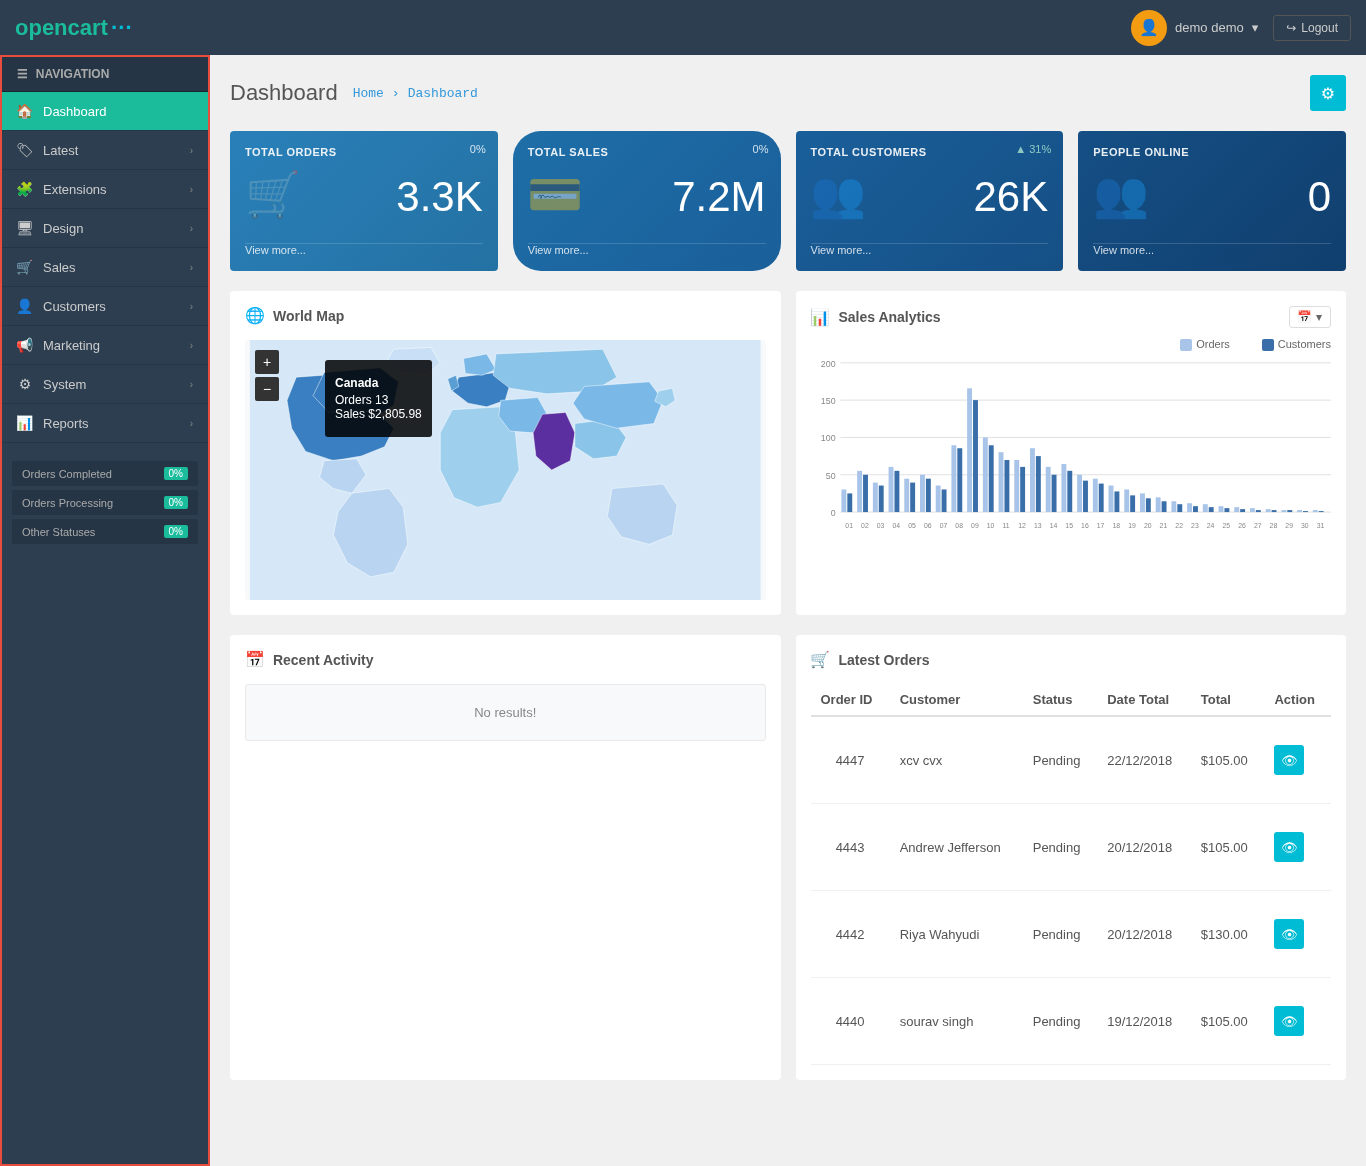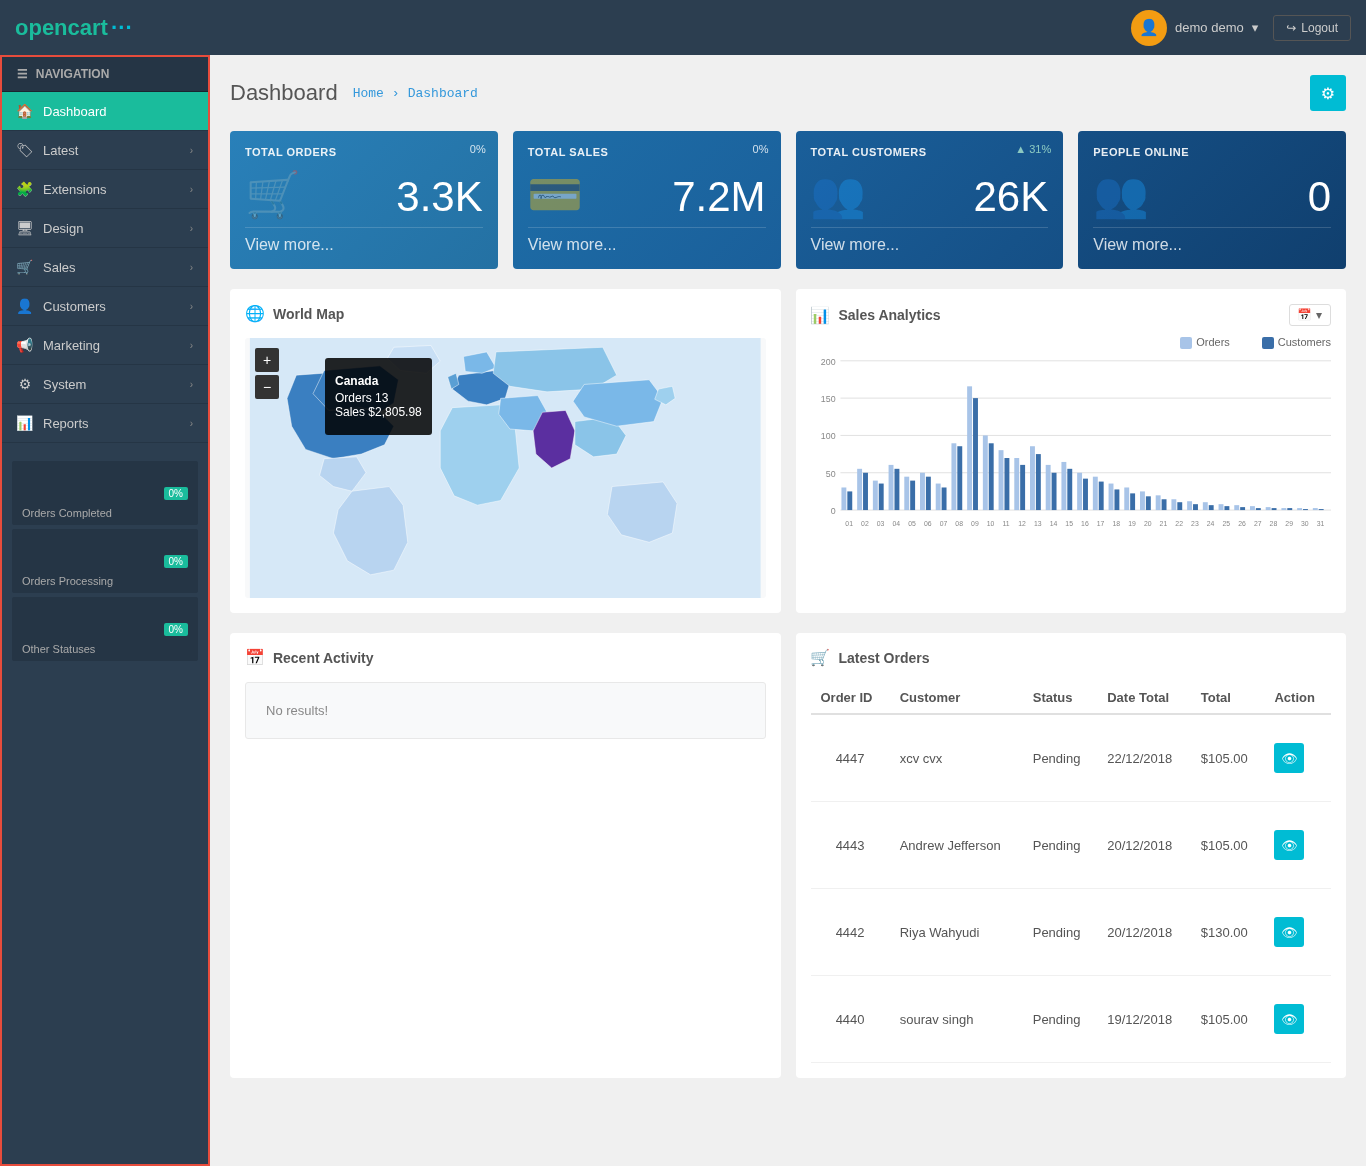--- a/index.html
+++ b/index.html
@@ -22,21 +22,21 @@
     .nav-header { background: #253545; padding: 10px 15px; color: #aaa; font-size: 12px; font-weight: bold; display: flex; align-items: center; gap: 8px; border-bottom: 1px solid #1a252f; }
     .nav-item { display: flex; align-items: center; justify-content: space-between; padding: 11px 15px; color: #ccc; cursor: pointer; font-size: 13px; border-bottom: 1px solid #253545; transition: background 0.2s; }
     .nav-item.active { background: #1abc9c; color: white; }
     .nav-item-left { display: flex; align-items: center; gap: 10px; }
     .nav-icon { width: 16px; height: 16px; display: flex; align-items: center; justify-content: center; font-size: 14px; }
     .nav-arrow { font-size: 10px; color: #888; }
     
     
     .status-section { padding: 8px 10px; }
     .status-item { display: flex; align-items: center; justify-content: space-between; padding: 6px 10px; background: #253545; margin-bottom: 4px; border-radius: 2px; }
-    .status-label { color: #aaa; font-size: 11px; margin-top: 40px; }
+    .status-label { color: #aaa; font-size: 11px; }
     .status-badge { background: #1abc9c; color: white; font-size: 10px; padding: 1px 5px; border-radius: 2px; }
     
     
     .main-content { flex: 1; padding: 20px; overflow: auto; }
     
     
     .page-header { display: flex; align-items: center; justify-content: space-between; margin-bottom: 20px; }
     .page-title-area { display: flex; align-items: center; gap: 15px; }
     .page-title { font-size: 22px; color: #555; font-weight: 300; }
     .breadcrumb { display: flex; align-items: center; gap: 8px; font-size: 13px; color: #888; font-family: Liberation Mono, monospace; }
@@ -46,21 +46,21 @@
     
     
     .stat-cards { display: grid; grid-template-columns: repeat(4, 1fr); gap: 15px; margin-bottom: 20px; }
     .stat-card { border-radius: 4px; padding: 15px; color: white; position: relative; overflow: hidden; }
     .stat-card-title { font-size: 11px; font-weight: bold; letter-spacing: 0.5px; opacity: 0.9; margin-bottom: 5px; }
     .stat-card-percent { position: absolute; top: 12px; right: 12px; font-size: 11px; opacity: 0.8; }
     .stat-card-percent.positive { color: #a8e6cf; }
     .stat-card-body { display: flex; align-items: flex-end; justify-content: space-between; margin-top: 10px; }
     .stat-icon { font-size: 45px; opacity: 0.4; }
     .stat-value { font-size: 42px; font-weight: 300; }
-    .stat-link { font-size: 16px; opacity: 0.8; border-top: 1px solid rgba(255,255,255,0.2); padding-top: 8px; margin-top: 6px; cursor: pointer; }
+    .stat-link { font-size: 11px; opacity: 0.8; border-top: 1px solid rgba(255,255,255,0.2); margin-top: 22px; cursor: pointer; }
     
     
     .mid-row { display: grid; grid-template-columns: 1fr 1fr; gap: 15px; margin-bottom: 20px; }
     .panel { background: white; border-radius: 4px; padding: 15px; }
     .panel-header { display: flex; align-items: center; gap: 8px; font-size: 14px; font-weight: bold; color: #555; margin-bottom: 15px; }
     .panel-header-icon { font-size: 16px; }
     
     
     .world-map-container { position: relative; height: 260px; background: #f8f9fa; border-radius: 3px; overflow: hidden; }
     .map-controls { position: absolute; left: 10px; top: 10px; z-index: 10; display: flex; flex-direction: column; gap: 3px; }
@@ -72,21 +72,21 @@
     .chart-area { position: relative; height: 230px; }
     .chart-legend { display: flex; gap: 32px; font-size: 11px; color: #666; justify-content: flex-end; }
     .legend-dot { width: 12px; height: 12px; display: inline-block; margin-right: 4px; vertical-align: middle; }
     .chart-panel-header { display: flex; justify-content: space-between; align-items: center; margin-bottom: 5px; }
     .chart-calendar-btn { background: transparent; border: 1px solid #ddd; color: #666; padding: 3px 8px; border-radius: 3px; cursor: pointer; font-size: 12px; }
     
     
     .bottom-row { display: grid; grid-template-columns: 1fr 1fr; gap: 15px; margin-bottom: 20px; }
     
     
-    .no-results { color: #888; font-size: 13px; padding: 20px; background: #f8f9fa; border-radius: 3px; border: 1px solid #e8e8e8; }
+    .no-results { text-align: center; color: #888; font-size: 13px; padding: 20px; background: #f8f9fa; border-radius: 3px; border: 1px solid #e8e8e8; }
     
     
     .orders-table { width: 100%; border-collapse: collapse; font-size: 13px; }
     .orders-table th { text-align: left; padding: 8px 10px; font-weight: bold; color: #555; border-bottom: 2px solid #e0e0e0; }
     .orders-table td { padding: 28px 10px; border-bottom: 1px solid #f0f0f0; color: #555; }
     .view-btn { background: #00bcd4; border: none; color: white; width: 30px; height: 30px; border-radius: 3px; cursor: pointer; display: flex; align-items: center; justify-content: center; font-size: 13px; }
     
     
     .footer { text-align: center; padding: 20px; color: #888; font-size: 12px; }
     .footer a { color: #3498db; text-decoration: none; }
@@ -224,21 +224,21 @@
     <div class="stat-cards">
       <div class="stat-card" style="background: linear-gradient(135deg, #2980b9, #2471a3);">
         <div class="stat-card-title">TOTAL ORDERS</div>
         <div class="stat-card-percent">0%</div>
         <div class="stat-card-body">
           <span class="stat-icon">🛒</span>
           <span class="stat-value">3.3K</span>
         </div>
         <div class="stat-link">View more...</div>
       </div>
-      <div class="stat-card" style="background: linear-gradient(135deg, #1e6ea8, #1a5f9a);">
+      <div class="stat-card" style="background: linear-gradient(135deg, #1e6ea8, #1a5f9a); border-radius: 28px;">
         <div class="stat-card-title">TOTAL SALES</div>
         <div class="stat-card-percent">0%</div>
         <div class="stat-card-body">
           <span class="stat-icon">💳</span>
           <span class="stat-value">7.2M</span>
         </div>
         <div class="stat-link">View more...</div>
       </div>
       <div class="stat-card" style="background: linear-gradient(135deg, #1a5f9a, #154f85);">
         <div class="stat-card-title">TOTAL CUSTOMERS</div>

